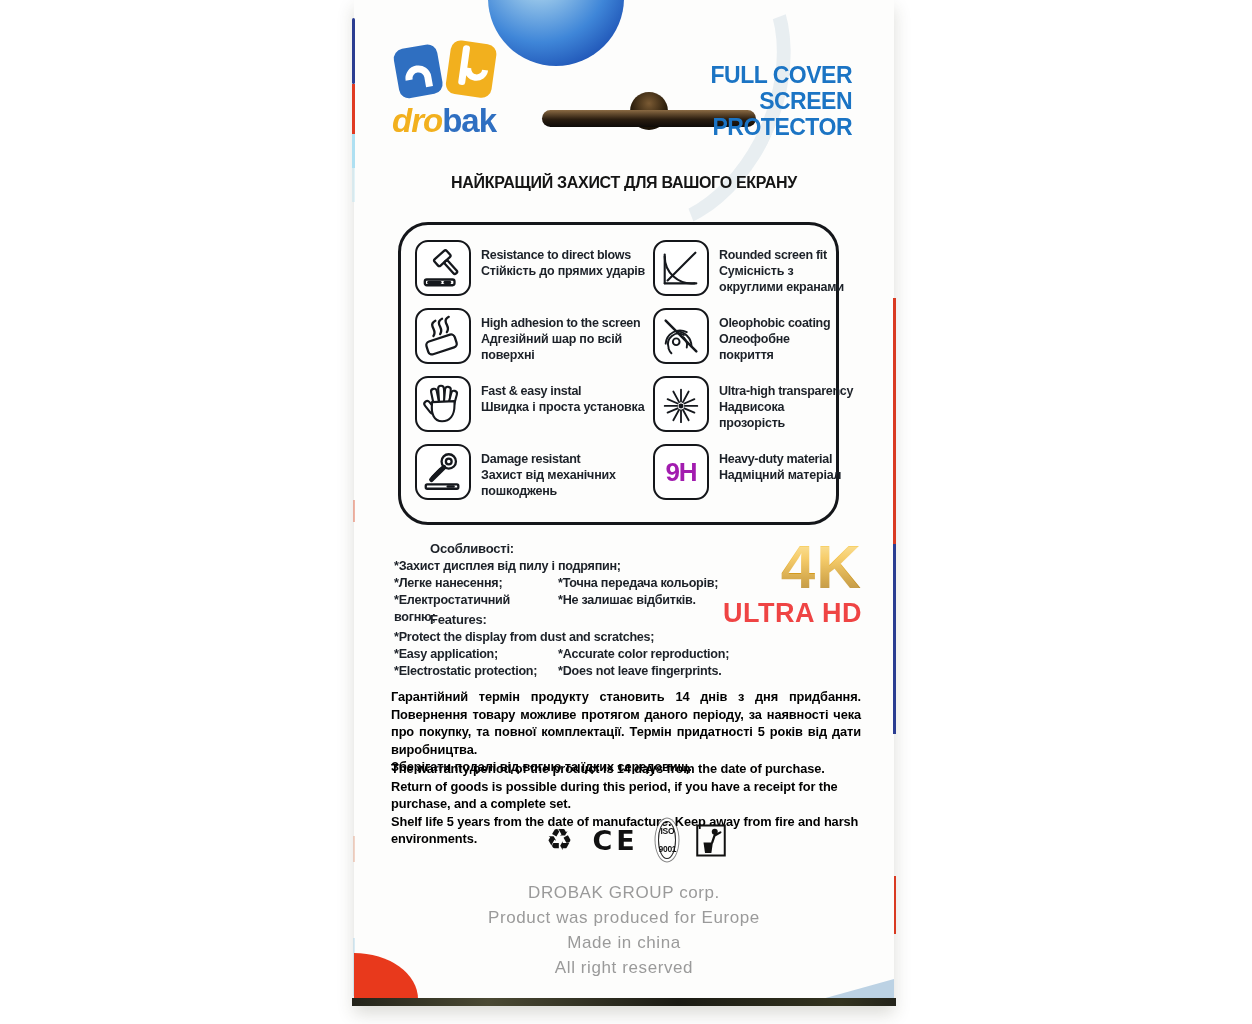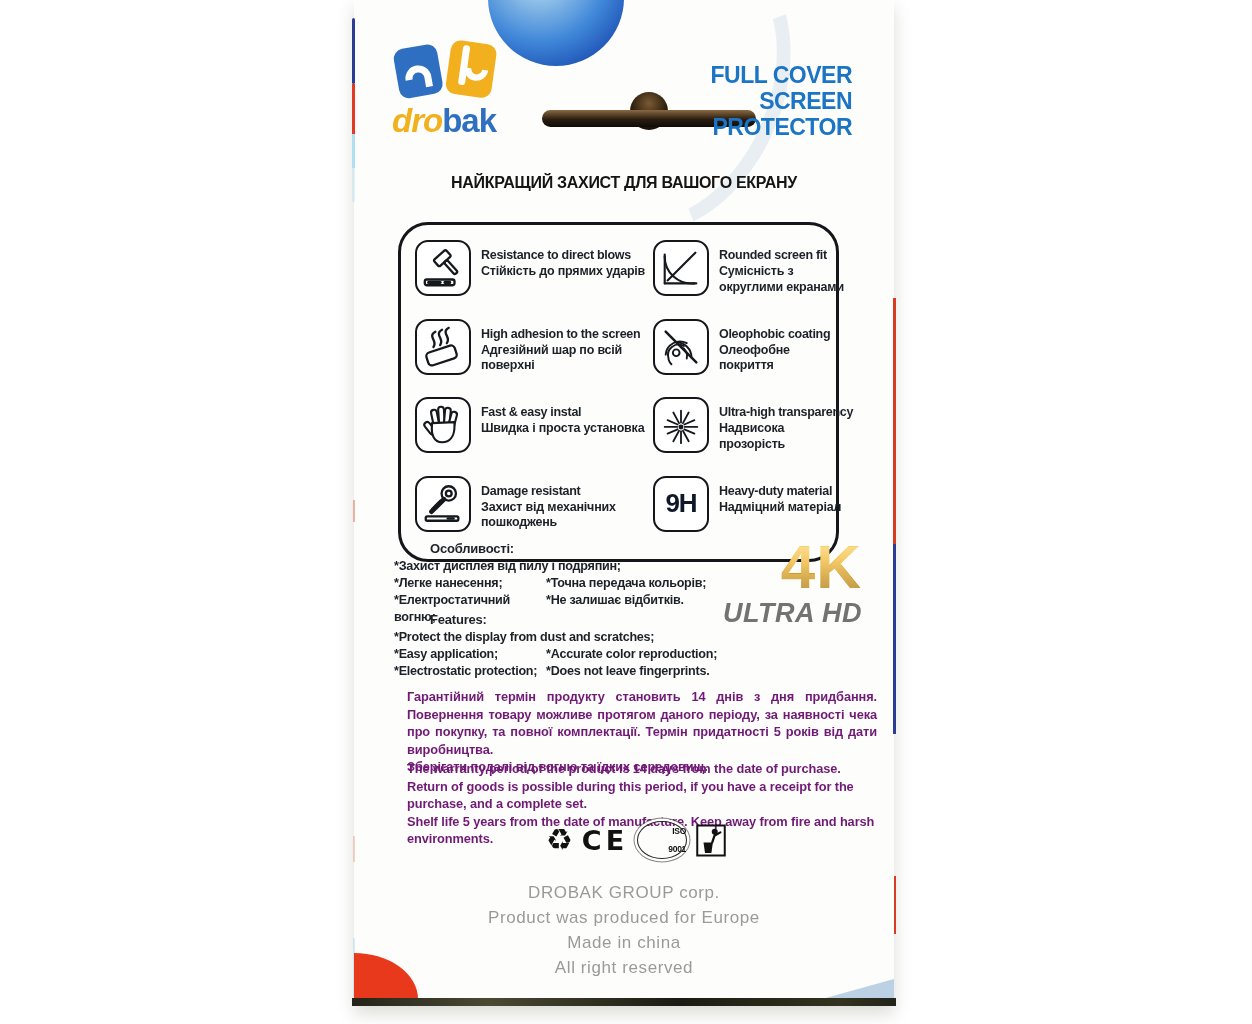--- a/index.html
+++ b/index.html
@@ -53,67 +53,67 @@
     background:linear-gradient(#8a6a43, #2a1d10 55%, #0e0b08);
   }
 
   
   .ptype { position:absolute; right:42px; top:62px; text-align:right; color:#1b74c4;
            font-size:23px; font-weight:800; line-height:26px; letter-spacing:-.5px; }
   .tagline { position:absolute; left:0; top:174px; width:100%; text-align:center;
              font-size:16px; font-weight:800; color:#151515; letter-spacing:-.3px; }
 
   
-  .fbox { position:absolute; left:44px; top:222px; width:441px; height:340px;
+  .fbox { position:absolute; left:44px; top:222px; width:441px; height:303px;
           border:3px solid #14161a; border-radius:30px; padding:15px 8px 15px 14px;
           display:grid; grid-template-columns:238px 1fr; }
   .fcol { display:flex; flex-direction:column; justify-content:space-between; }
   .fitem { display:flex; gap:10px; align-items:flex-start; min-height:68px; }
   .ficon { flex:0 0 auto; width:56px; height:56px; border:2.6px solid #14161a; border-radius:13px;
            display:flex; align-items:center; justify-content:center; background:#fff; }
   .ftext { padding-top:7px; color:#1c2128; }
   .f-en { font-size:12.5px; font-weight:700; letter-spacing:-.3px; white-space:nowrap; line-height:17px; }
   .f-uk { font-size:12.5px; font-weight:700; letter-spacing:-.2px; line-height:15.5px; max-width:128px; }
   .fcol.left .f-uk { max-width:170px; }
-  .nineH { font-size:26px; font-weight:700; color:#0f172a; letter-spacing:-1px; }
+  .nineH { font-size:26px; font-weight:700; color:#a21caf; letter-spacing:-1px; }
   .ficon svg { display:block; }
 
   
   .blist { position:absolute; left:40px; color:#1c2128; }
   .blist.uk { top:541px; }
   .blist.en { top:612px; }
   .blist h4 { font-size:13px; font-weight:800; letter-spacing:-.2px; margin-bottom:2px;margin-left:36px; }
   .blist .line, .blist .cols div { font-size:12.6px; font-weight:700; letter-spacing:-.25px; line-height:17px; }
-  .blist .cols { display:grid; grid-template-columns:148px auto; column-gap:4px; }
+  .blist .cols { display:grid; grid-template-columns:148px auto; column-gap:16px; }
 
   
   .badge4k { position:absolute; right:32px; top:538px; width:142px; text-align:right; }
   .badge4k .main {
     font-size:62px; font-weight:800; line-height:58px; letter-spacing:1px;
     background:linear-gradient(180deg,#fbe08a 0%, #f3bc3a 35%, #c98f14 70%, #a06e08 100%);
     -webkit-background-clip:text; background-clip:text; color:transparent;
     text-shadow:0 1px 0 rgba(255,255,255,.25);
   }
-  .badge4k .sub { font-size:27px; font-weight:800; color:#737373; letter-spacing:.5px; margin-top:2px;font-style:italic; }
-
-  
-  .warranty { position:absolute; left:37px; width:470px; color:#701a75;margin-left:16px; }
+  .badge4k .sub { font-size:27px; font-weight:800; color:#ef4444; letter-spacing:.5px; margin-top:2px; }
+
+  
+  .warranty { position:absolute; left:37px; width:470px; color:#000000; }
   .warranty.uk { top:688px; }
   .warranty.en { top:760px; }
   .warranty p { font-size:12.8px; font-weight:600; line-height:17.5px; letter-spacing:-.1px; }
   .warranty p.just { text-align:justify; }
 
   
   .certs { position:absolute; left:192px; top:818px; width:180px; height:44px;
            display:flex; align-items:center; justify-content:space-between; color:#111; }
   .recycle { font-size:30px; line-height:30px; font-family:"DejaVu Sans", sans-serif; }
   .ce { font-size:27px; font-weight:700; letter-spacing:4px; font-family:"DejaVu Sans", sans-serif; }
-  .iso { width:50px; height:38px; border-radius:50%; border:1.5px solid #222;
+  .iso { width:18px; height:38px; border-radius:50%; border:1.5px solid #222;
          box-shadow:0 0 0 2.5px #fff, 0 0 0 3.5px rgba(34,34,34,.55);
-         display:flex; flex-direction:column; align-items:flex-end; justify-content:center;gap:9px; }
+         display:flex; flex-direction:column; align-items:center; justify-content:center;gap:9px; }
   .iso span { font-size:8.5px; font-weight:800; line-height:9px; letter-spacing:-.3px; }
 
   
   .footer { position:absolute; left:0; top:880px; width:100%; text-align:center; color:#9a9a9a; }
   .footer div { font-size:17px; line-height:25px; letter-spacing:.6px; font-weight:400; }
 
   
   .corner-red { position:absolute; left:0; bottom:7px; width:64px; height:46px;
                 background:#e8391c; border-top-right-radius:100% 100%; }
   .corner-blue { position:absolute; right:0; bottom:7px; width:72px; height:20px;

